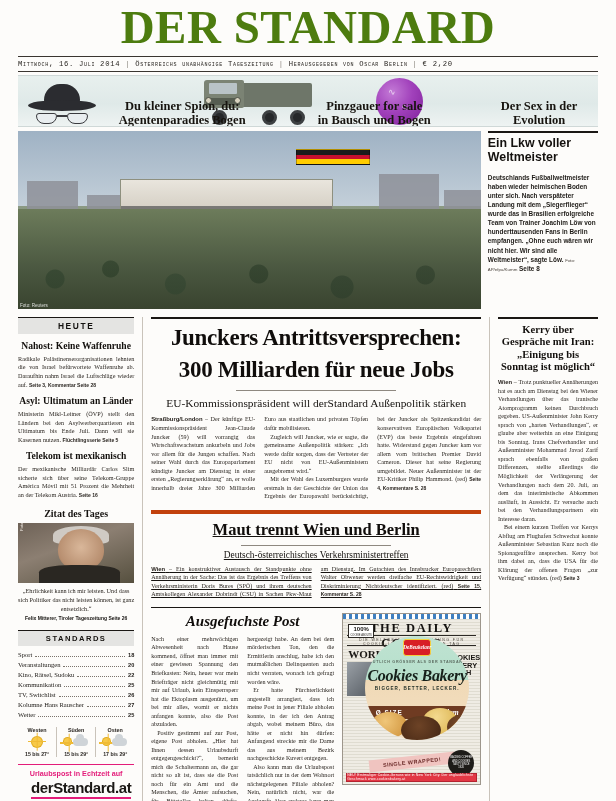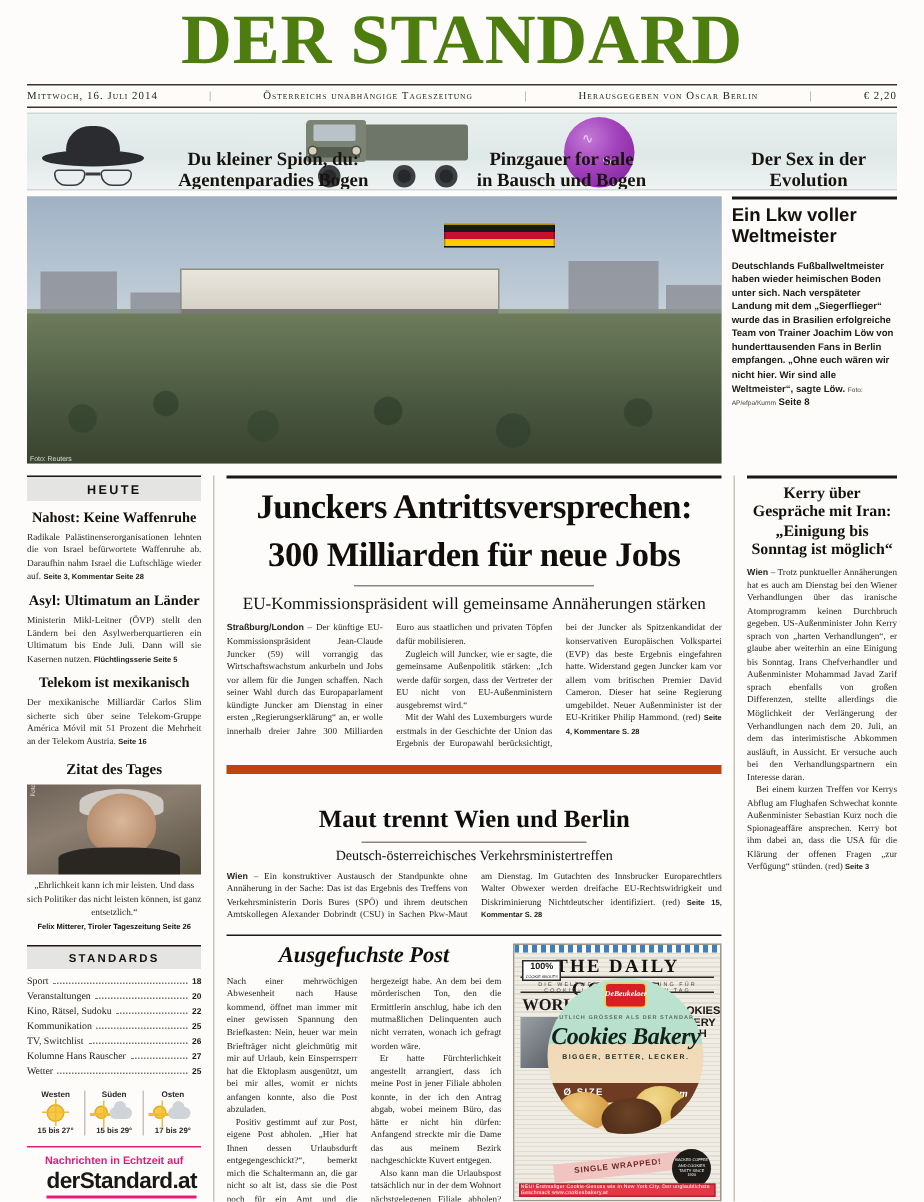--- a/index.html
+++ b/index.html
@@ -25,27 +25,28 @@
     line-height: 1.0;
     color: #4d7c0f;
     font-variant: small-caps;
     text-transform: none;
     white-space: nowrap;
   }
   .masthead-rule-top {
     height: 1px; background: #3a3530; margin: 5px 0 0 0;
   }
   .masthead-meta {
-    display: flex; justify-content: space-between; align-items: center;
+    display: flex; justify-content: flex-start; align-items: center;
     gap: 5px;
     font-size: 7.2px; letter-spacing: 0.7px;
     font-variant: small-caps;
     color: #2a2622;
     padding: 3px 0 3px 0;
     white-space: nowrap;
+    font-family: Liberation Mono, monospace;
   }
   .masthead-meta .sep { color: #8b857e; }
   .masthead-rule-bot { height: 1px; background: #3a3530; }
 
   
   .teaser {
     position: relative;
     margin: 3px 18px 0 18px;
     height: 52px;
     background: linear-gradient(180deg,#e8f0ee 0%, #dfe9e8 55%, #eef3f2 100%);
@@ -267,21 +268,21 @@
   }
   .cols3 { margin-top:6px; column-count:3; column-gap:9px; }
   .cols2 { margin-top:5px; column-count:2; column-gap:9px; }
   .art-p {
     font-size:6.1px; line-height:1.4; text-align:justify; color:#241f1a; hyphens:auto;
     text-indent: 0;
   }
   .art-p + .art-p { text-indent: 6px; }
   .dateline { font-family:"Liberation Sans", sans-serif; font-weight:700; font-size:5.9px; }
 
-  .sec2 { margin-top:9px; border-top:6px solid #c2410c; padding-top:20px; }
+  .sec2 { margin-top:9px; border-top:4px solid #c2410c; padding-top:6px;text-decoration:underline; }
   .sec2-h { text-align:center; font-size:16.5px; font-weight:700; color:#100d0b; }
   .sec2-rule { width:150px; height:1px; background:#8e8880; margin:5px auto 0 auto; }
   .sec2-sub { margin-top:4px; text-align:center; font-size:9.4px; }
 
   .sec3 { margin-top:8px; border-top:1px solid #1a1714; padding-top:5px; display:flex; gap:8px; }
   .post-col { width: 183px; }
   .post-h {
     text-align:center; font-size:15px; font-weight:700; font-style:italic; color:#100d0b;
   }
   .ad-col { width: 139px; }
@@ -594,36 +595,36 @@
           <div class="wx-city">Osten</div>
           <div class="wx-icon">
               <span class="sun" style="width:7px;height:7px"></span>
               <span class="cloud"></span>
             </div>
           <div class="wx-temp">17 bis 29°</div>
         </div>
       </div>
 
       <div class="promo">
-        <div class="promo-l1">Nachrichten in Echtzeit auf</div>
+        <div class="promo-l1">Urlaubspost in Echtzeit auf</div>
         <div class="promo-l2">derStandard.at</div>
       </div>
 
     </div>
 
     <div class="vrule"></div>
 
     <div class="col-mid">
       <div class="mid-rule"></div>
 
       <div>
         <div class="lede-head">Junckers Antrittsversprechen:</div>
         <div class="lede-head">300 Milliarden für neue Jobs</div>
         <div class="lede-rule"></div>
-        <div class="lede-sub">EU-Kommissionspräsident will gemeinsame Annäherungen stärken</div>
+        <div class="lede-sub">EU-Kommissionspräsident will derStandard Außenpolitik stärken</div>
 
         <div class="cols3">
           <p class="art-p">
             <span class="dateline">Straßburg/London</span>
             <span>– Der künftige EU-Kommissionspräsident Jean-Claude Juncker (59) will vorrangig das Wirtschaftswachstum ankurbeln und Jobs vor allem für die Jungen schaffen. Nach seiner Wahl durch das Europaparlament kündigte Juncker am Dienstag in einer ersten „Regierungserklärung“ an, er wolle innerhalb dreier Jahre 300 Milliarden Euro aus staatlichen und privaten Töpfen dafür mobilisieren.</span>
           </p>
           <p class="art-p">Zugleich will Juncker, wie er sagte, die gemeinsame Außenpolitik stärken: „Ich werde dafür sorgen, dass der Vertreter der EU nicht von EU-Außenministern ausgebremst wird.“</p>
           <p class="art-p">
             <span>Mit der Wahl des Luxemburgers wurde erstmals in der Geschichte der Union das Ergebnis der Europawahl berücksichtigt, bei der Juncker als Spitzenkandidat der konservativen Europäischen Volkspartei (EVP) das beste Ergebnis eingefahren hatte. Widerstand gegen Juncker kam vor allem vom britischen Premier David Cameron. Dieser hat seine Regierung umgebildet. Neuer Außenminister ist der EU-Kritiker Philip Hammond. (red)</span>
             <span class="ref">Seite 4, Kommentare S. 28</span>

